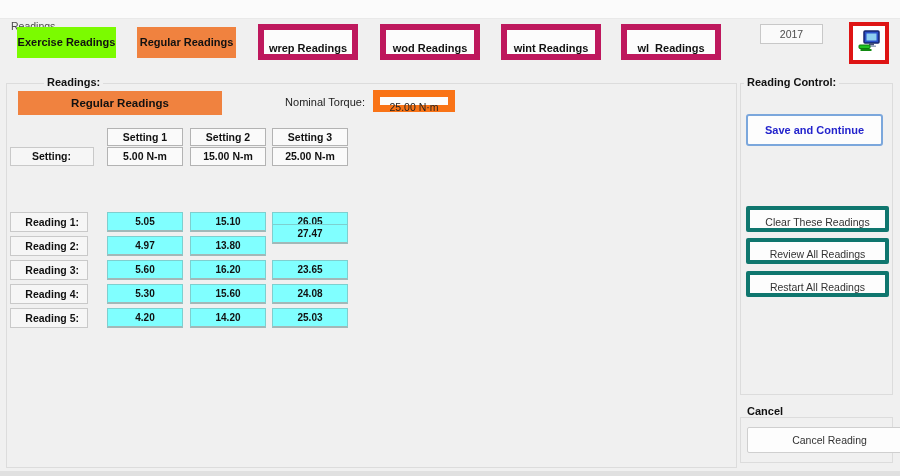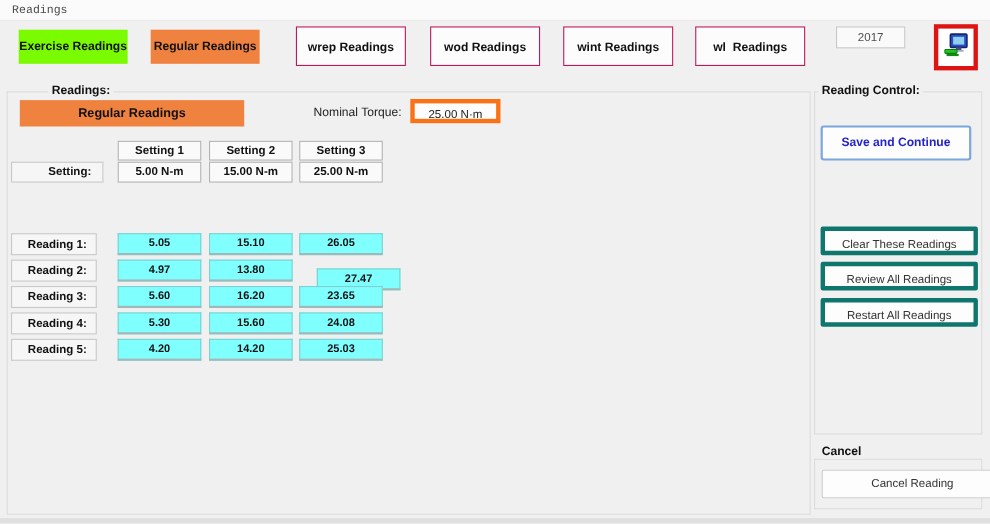--- a/index.html
+++ b/index.html
@@ -1,54 +1,54 @@
 <!DOCTYPE html>
 <html style="--green-tab: #7BFB00; --orange-tab: #F0823F; --reading-cell: #80FFFF; --save-border: #7BA7DC; --save-text: #2323CC; --icon-frame-red: #DE1414; --window-bg: #F0F0F0;"><head>
 <meta charset="utf-8">
 <style>
   * { margin:0; padding:0; box-sizing:border-box; }
   html,body { width:900px; height:476px; }
   body { font-family:"Liberation Sans", sans-serif; background:var(--window-bg,#F0F0F0); position:relative; overflow:hidden; }
 
   .titlebar { position:absolute; left:0; top:0; width:900px; height:19px; background:#fbfbfb; border-bottom:1px solid #e9e9e9; }
-  .titlebar .title { position:absolute; left:11px; top:4px; font-size:10.5px; color:#4a4a4a;font-family:Liberation Mono, monospace; }
+  .titlebar .title { position:absolute; left:11px; top:20px; font-size:10.5px; color:#4a4a4a; }
 
   .btm-edge { position:absolute; left:0; top:471px; width:900px; height:5px; background:#e0e0e0; }
 
   .tab { position:absolute; text-align:center; font-weight:bold; font-size:11px; color:#111; white-space:pre; cursor:default; }
   .tab-green  { left:17px;  top:27px; width:99px;  height:31px; line-height:31px; background:var(--green-tab); }
   .tab-orange { left:137px; top:27px; width:99px;  height:31px; line-height:31px; background:var(--orange-tab); }
-  .tab-plain  { top:24px; width:100px; height:36px; line-height:36px; background:#fcfcfc; border:1px solid #be185d;margin-left:11px; }
+  .tab-plain  { top:24px; width:100px; height:36px; line-height:36px; background:#fcfcfc; border:6px solid #be185d; }
 
   .year-box { position:absolute; left:760px; top:24px; width:63px; height:20px; background:#fafafa;
               border:1px solid #c8c8c8; font-size:10.5px; color:#4d4d4d; text-align:center; line-height:18px; }
 
   .icon-btn { position:absolute; left:849px; top:22px; width:40px; height:42px; background:#ffffff;
               border:4px solid var(--icon-frame-red); display:flex; align-items:center; justify-content:center; cursor:pointer; }
 
   .groupbox { position:absolute; border:1px solid #dcdcdc; }
   .gb-main   { left:6px;   top:83px;  width:731px; height:385px; }
   .gb-ctrl   { left:740px; top:83px;  width:153px; height:312px; }
   .gb-cancel { left:740px; top:417px; width:153px; height:46px; }
   .gb-label { position:absolute; font-size:11px; font-weight:bold; color:#111; background:#F0F0F0; padding:0 3px; z-index:2; }
 
   .banner { position:absolute; left:18px; top:91px; width:204px; height:24px; background:var(--orange-tab);
             font-size:11.5px; font-weight:bold; color:#111; text-align:center; line-height:24px; }
 
   .nominal-label { position:absolute; left:268px; top:96px; width:97px; text-align:right; font-size:11px; color:#222; }
   .nominal-field { position:absolute; left:373px; top:90px; width:82px; height:22px; background:#fcfcfc;
-                   border:4px solid #f97316; font-size:10.5px; color:#222; text-align:center; line-height:20px; }
+                   border:7px solid #f97316; font-size:10.5px; color:#222; text-align:center; line-height:20px; }
 
   .col-hdr { position:absolute; top:128px; width:76px; height:18px; background:#fafafa; border:1px solid #b3b3b3;
              font-size:10.5px; font-weight:bold; color:#111; text-align:center; line-height:16px; }
   .setting-cell { position:absolute; top:147px; width:76px; height:19px; background:#fafafa; border:1px solid #b3b3b3;
              font-size:10.5px; font-weight:bold; color:#111; text-align:center; line-height:17px; }
   .row-label { position:absolute; width:78px; height:20px; background:#f6f6f6; border:1px solid #c9c9c9;
              font-size:10.5px; font-weight:bold; color:#111; text-align:right; padding-right:8px; line-height:18px; }
-  .setting-label { left:10px; top:147px; width:84px; height:19px; line-height:17px; padding-right:10px; }
+  .setting-label { left:10px; top:147px; width:84px; height:19px; line-height:17px; padding-right:22px; }
   .reading-cell { position:absolute; width:76px; height:20px; background:var(--reading-cell);
              border:1px solid #7ecfcf; border-bottom:2px solid #a2b8b8;
              font-size:10px; font-weight:bold; color:#111; text-align:center; line-height:17px; }
   .c1 { left:107px; } .c2 { left:190px; } .c3 { left:272px; }
 
   .save-btn { position:absolute; left:746px; top:114px; width:137px; height:32px; background:#fdfdfd;
               border:2px solid var(--save-border); border-radius:3px; font-size:11px; font-weight:bold;
               color:var(--save-text); text-align:center; line-height:28px; cursor:pointer; }
   .ctrl-btn { position:absolute; left:746px; width:143px; height:26px; background:#fdfdfd; border:4px solid #0f766e;
               border-radius:2px; font-size:10.5px; color:#333; text-align:center; line-height:24px; cursor:pointer; }
@@ -102,21 +102,21 @@
 <div class="setting-cell c3">25.00 N-m</div>
 
 <div class="row-label" style="left:10px; top:212px;">Reading 1:</div>
 <div class="reading-cell c1" style="top:212px;">5.05</div>
 <div class="reading-cell c2" style="top:212px;">15.10</div>
 <div class="reading-cell c3" style="top:212px;">26.05</div>
 
 <div class="row-label" style="left:10px; top:236px;">Reading 2:</div>
 <div class="reading-cell c1" style="top:236px;">4.97</div>
 <div class="reading-cell c2" style="top:236px;">13.80</div>
-<div class="reading-cell c3" style="top:244px;margin-left:16px;">27.47</div>
+<div class="reading-cell c3" style="top:224px;">27.47</div>
 
 <div class="row-label" style="left:10px; top:260px;">Reading 3:</div>
 <div class="reading-cell c1" style="top:260px;">5.60</div>
 <div class="reading-cell c2" style="top:260px;">16.20</div>
 <div class="reading-cell c3" style="top:260px;">23.65</div>
 
 <div class="row-label" style="left:10px; top:284px;">Reading 4:</div>
 <div class="reading-cell c1" style="top:284px;">5.30</div>
 <div class="reading-cell c2" style="top:284px;">15.60</div>
 <div class="reading-cell c3" style="top:284px;">24.08</div>

